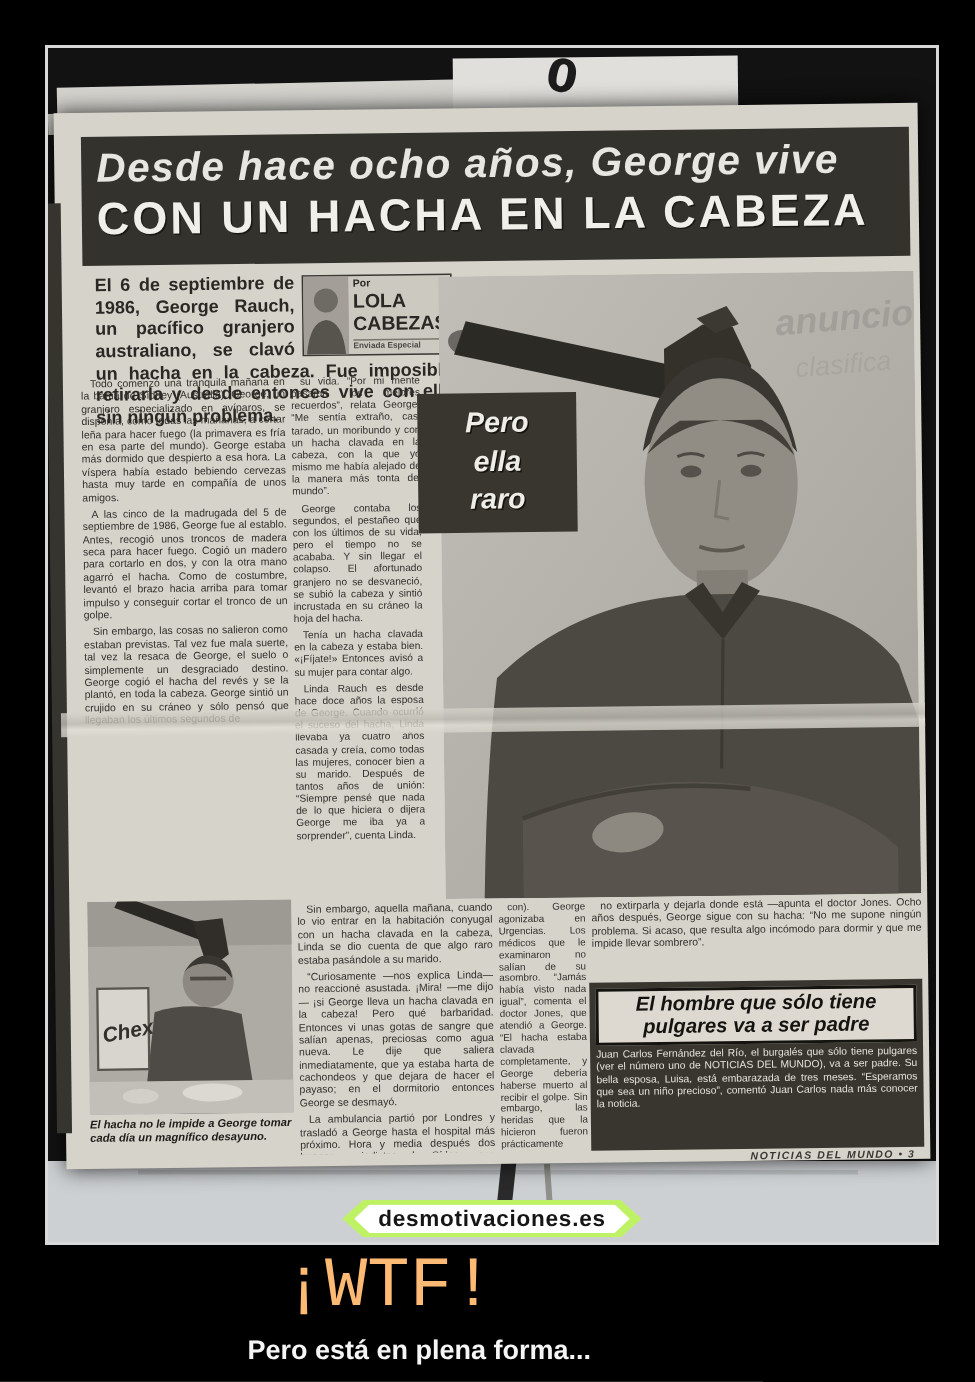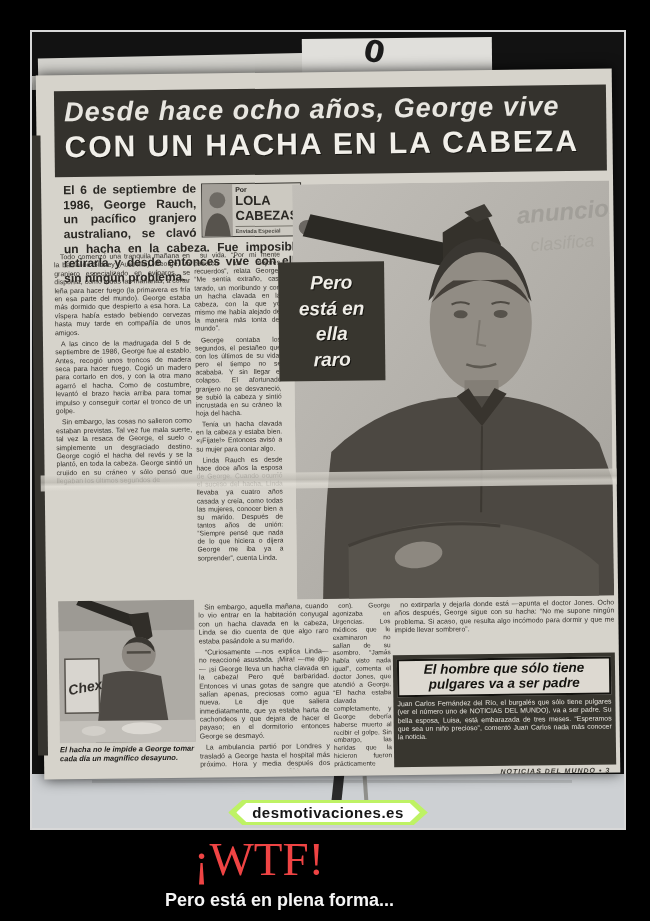--- a/index.html
+++ b/index.html
@@ -60,22 +60,22 @@
   .sidebar .sbody{margin-top:3px;font-size:6.9px;line-height:1.22;text-align:justify;color:#e4e1da;}
   .pfooter{position:absolute;right:10px;top:698px;font-size:7px;font-weight:bold;font-style:italic;
            color:#3a3833;letter-spacing:1px;}
   
   .watermark{position:absolute;left:50%;top:768px;transform:translateX(-50%);z-index:9;}
   .wm-outer{background:#bef264;clip-path:polygon(14px 0,calc(100% - 14px) 0,100% 50%,calc(100% - 14px) 100%,14px 100%,0 50%);
             padding:3px 8px;}
   .wm-inner{background:#fff;clip-path:polygon(10px 0,calc(100% - 10px) 0,100% 50%,calc(100% - 10px) 100%,10px 100%,0 50%);
             padding:1px 16px;font-size:15px;font-weight:bold;color:#161616;letter-spacing:0.5px;}
   
-  .wtf-title{position:absolute;left:0;top:832px;width:518px;text-align:center;color:#ef4444;
-             font-family:Liberation Serif, serif;font-size:47px;}
+  .wtf-title{position:absolute;left:0;top:832px;width:518px;text-align:center;color:#fdba74;
+             font-family:Liberation Mono, monospace;font-size:47px;}
   .wtf-caption{position:absolute;left:0;top:890px;width:559px;text-align:center;color:#f5f5f5;
                font-weight:bold;font-size:18px;}
 </style>
 </head>
 <body>
 
 <div class="stage">
 
   <div class="frame">
     <div class="strip s3"></div>
@@ -148,21 +148,20 @@
           <path d="M162,214 L187,244 L212,212 L200,206 L187,226 L174,206 Z" fill="#38342e"></path>
           <path d="M187,244 L185,330" stroke="#3c3832" stroke-width="2"></path>
           <path d="M52,362 Q124,330 204,342 Q268,352 302,384 L302,415 L52,415 Z" fill="#58544d"></path>
           <ellipse cx="122" cy="372" rx="24" ry="13" fill="#8d8880" transform="rotate(-8 122 372)"></ellipse>
           <path d="M52,362 Q124,334 204,344" stroke="#423e38" stroke-width="3" fill="none"></path>
         </svg>
       </div>
 
       <div class="pullquote">
         <div>Pero</div>
-        <div>está en</div>
         <div>ella</div>
         <div>raro</div>
       </div>
 
       <div class="ncol col1">
         <p>Todo comenzó una tranquila mañana en la bahía de Sídney (Australia). George, un granjero especializado en avíparos, se disponía, como todas las mañanas, a cortar leña para hacer fuego (la primavera es fría en esa parte del mundo). George estaba más dormido que despierto a esa hora. La víspera había estado bebiendo cervezas hasta muy tarde en compañía de unos amigos.</p>
         <p>A las cinco de la madrugada del 5 de septiembre de 1986, George fue al establo. Antes, recogió unos troncos de madera seca para hacer fuego. Cogió un madero para cortarlo en dos, y con la otra mano agarró el hacha. Como de costumbre, levantó el brazo hacia arriba para tomar impulso y conseguir cortar el tronco de un golpe.</p>
         <p>Sin embargo, las cosas no salieron como estaban previstas. Tal vez fue mala suerte, tal vez la resaca de George, el suelo o simplemente un desgraciado destino. George cogió el hacha del revés y se la plantó, en toda la cabeza. George sintió un crujido en su cráneo y sólo pensó que llegaban los últimos segundos de</p>
       </div>
       <div class="ncol col2">

